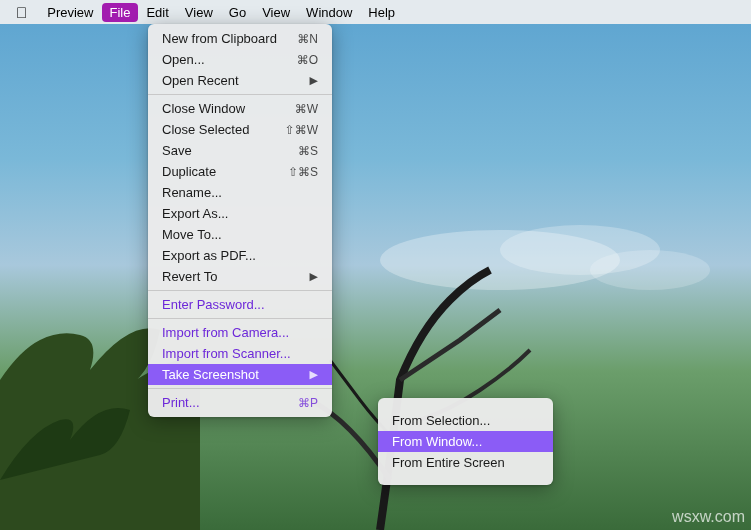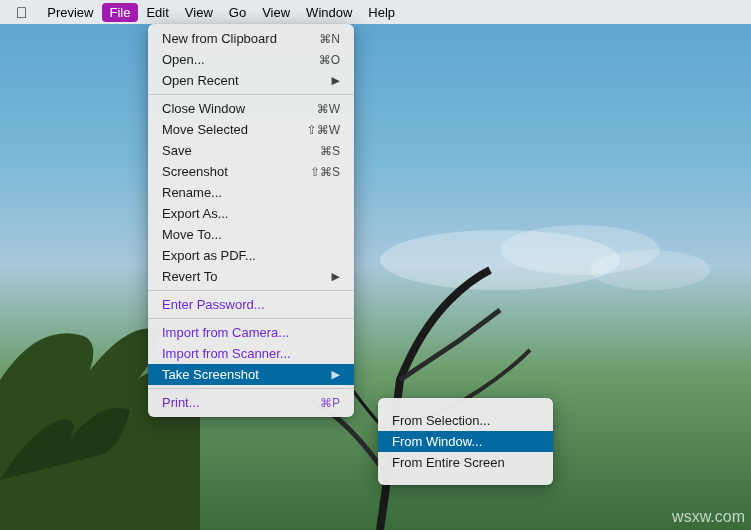--- a/index.html
+++ b/index.html
@@ -51,21 +51,21 @@
     .apple-logo {
       margin-right: 4px;
       font-size: 15px;
     }
 
     
     .dropdown-menu {
       position: absolute;
       top: 24px;
       left: 148px;
-      width: 206px;
+      width: 184px;
       background: rgba(235, 235, 235, 0.97);
       border-radius: 6px;
       box-shadow: 0 4px 20px rgba(0,0,0,0.35), 0 1px 3px rgba(0,0,0,0.2);
       z-index: 200;
       padding: 4px 0;
       font-size: 13px;
     }
 
     .menu-item {
       display: flex;
@@ -76,21 +76,21 @@
       color: #1a1a1a;
       min-height: 20px;
     }
 
     .menu-item.disabled {
       color: #6d28d9;
       cursor: default;
     }
 
     .menu-item.highlighted {
-      background: #0369a1;
+      background: #8b5cf6;
       color: white;
     }
 
     .menu-item-label {
       flex: 1;
     }
 
     .menu-item-shortcut {
       color: inherit;
       font-size: 12px;
@@ -176,29 +176,29 @@
     <span class="menu-item-shortcut arrow">▶</span>
   </div>
 
   <div class="menu-separator"></div>
 
   <div class="menu-item">
     <span class="menu-item-label">Close Window</span>
     <span class="menu-item-shortcut">⌘W</span>
   </div>
   <div class="menu-item">
-    <span class="menu-item-label">Move Selected</span>
+    <span class="menu-item-label">Close Selected</span>
     <span class="menu-item-shortcut">⇧⌘W</span>
   </div>
   <div class="menu-item">
     <span class="menu-item-label">Save</span>
     <span class="menu-item-shortcut">⌘S</span>
   </div>
   <div class="menu-item">
-    <span class="menu-item-label">Screenshot</span>
+    <span class="menu-item-label">Duplicate</span>
     <span class="menu-item-shortcut">⇧⌘S</span>
   </div>
   <div class="menu-item">
     <span class="menu-item-label">Rename...</span>
     <span class="menu-item-shortcut"></span>
   </div>
   <div class="menu-item">
     <span class="menu-item-label">Export As...</span>
     <span class="menu-item-shortcut"></span>
   </div>

